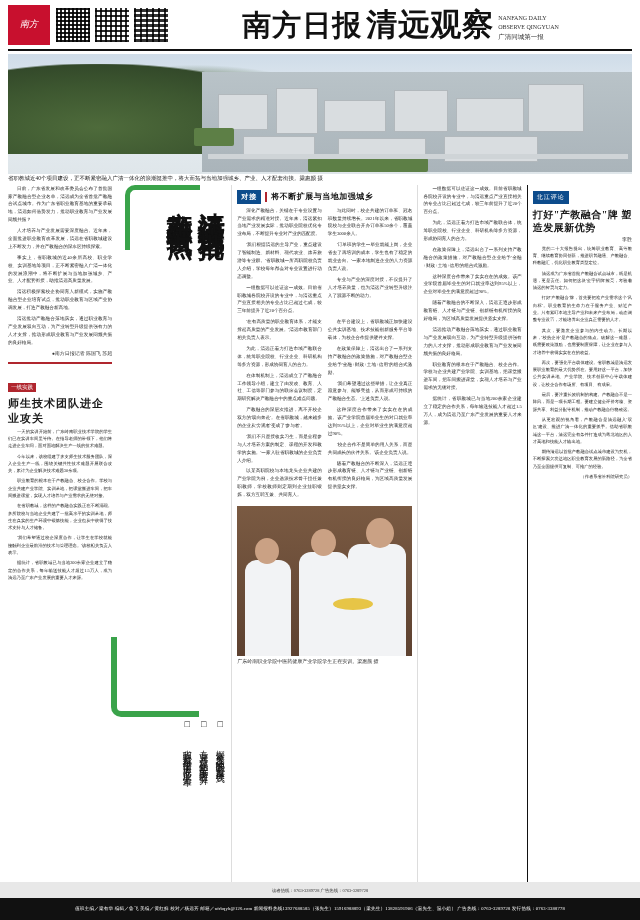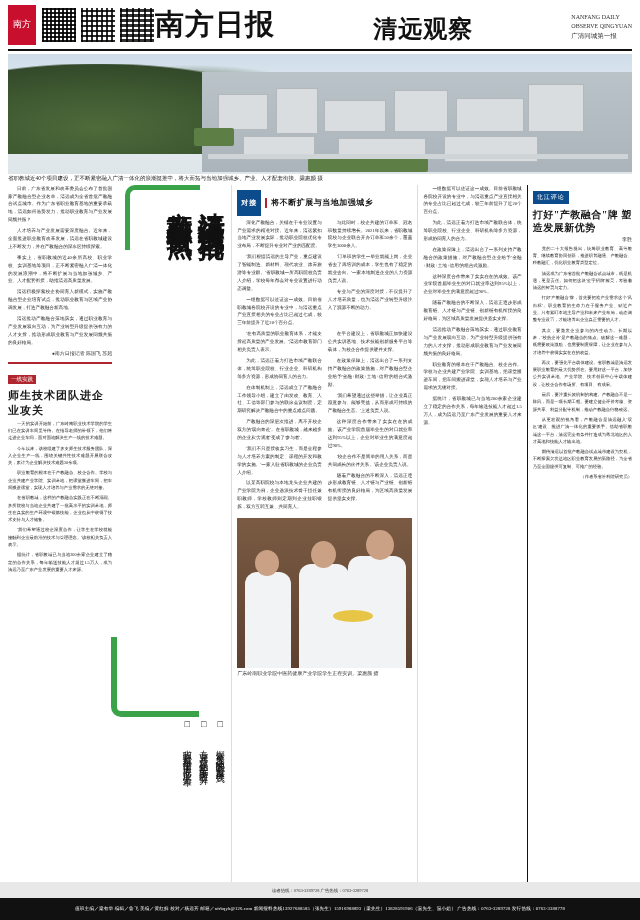--- a/index.html
+++ b/index.html
@@ -8,36 +8,36 @@
     background:#ffffff;
     font-family:"Liberation Serif", serif;
     color:#1a1a1a;
     overflow:hidden;
     position:relative;
   }
   .page{width:640px;height:920px;position:relative;overflow:hidden;}
 
   
   .masthead{height:48px;display:flex;align-items:center;padding:2px 8px 0 8px;box-sizing:border-box;}
-  .logo-box{width:28px;height:40px;background:#c8102e;color:#fff;display:flex;align-items:center;justify-content:center;
-    font-size:9px;line-height:1.05;text-align:center;font-family:"Liberation Serif",serif;}
+  .logo-box{width:42px;height:40px;background:#c8102e;color:#fff;display:flex;align-items:center;justify-content:center;
+    font-size:9px;line-height:1.05;text-align:center;font-family:"Liberation Serif",serif;font-style:italic;}
   .qr-group{display:flex;gap:3px;margin-left:5px;}
   .qr{width:34px;height:34px;background:
      repeating-linear-gradient(0deg,#222 0 2px,#fff 2px 4px),
      repeating-linear-gradient(90deg,#222 0 2px,transparent 2px 4px);
      background-blend-mode:multiply;border:1px solid #fff;}
   .qr.g2{background:
      repeating-linear-gradient(0deg,#2d2d2d 0 2px,#fff 2px 5px),
      repeating-linear-gradient(90deg,#2d2d2d 0 2px,transparent 2px 5px);}
   .qr.g3{background:
      repeating-linear-gradient(0deg,#333 0 3px,#fff 3px 5px),
      repeating-linear-gradient(90deg,#333 0 2px,transparent 2px 6px);}
-  .title-wrap{flex:1;display:flex;align-items:flex-end;justify-content:space-between;gap:4px;}
+  .title-wrap{flex:1;display:flex;align-items:flex-end;justify-content:center;gap:4px;}
   .nf-title{font-size:29px;font-weight:bold;letter-spacing:1px;color:#111;font-family:"Liberation Serif",serif;}
-  .qy-title{font-size:24px;font-weight:bold;letter-spacing:1px;color:#111;font-family:"Liberation Serif",serif;}
+  .qy-title{font-size:31px;font-weight:bold;letter-spacing:1px;color:#111;font-family:"Liberation Serif",serif;}
   .en-block{font-size:6px;line-height:1.5;color:#333;padding-bottom:4px;}
   .en-block .cn{font-size:6.5px;}
   .issue{width:58px;text-align:right;padding-bottom:2px;}
   .issue .big{font-size:17px;font-weight:bold;letter-spacing:-1px;}
   .issue .small{font-size:5px;line-height:1.5;color:#333;}
   .rule{height:2px;background:#111;margin:1px 8px 0 8px;}
 
   
   .hero{margin:3px 8px 0 8px;height:120px;position:relative;overflow:hidden;}
   .hero .sky{position:absolute;inset:0;background:linear-gradient(#cfdce8,#e7eef3 45%,#dfe6ea);}
@@ -74,28 +74,28 @@
   .vsub{font-size:26px;line-height:1.12;color:#111;}
   .bracket{position:absolute;left:-6px;bottom:-6px;width:82px;height:74px;border-left:6px solid #3aa34a;border-bottom:6px solid #3aa34a;border-bottom-left-radius:10px;}
   .bracket-top{position:absolute;left:8px;top:-6px;width:70px;height:60px;border-left:5px solid #3aa34a;border-top:5px solid #3aa34a;border-top-left-radius:10px;}
 
   .bullets{margin-top:8px;display:flex;flex-direction:row-reverse;gap:3px;}
   .bullet{writing-mode:vertical-rl;text-orientation:upright;font-size:9px;line-height:1.5;letter-spacing:2px;color:#111;}
   .bullet:before{content:"□ ";}
 
   
   .sec{display:flex;align-items:center;gap:4px;margin:5px 0 3px;}
-  .sec .tag{background:#1b5e20;color:#fff;font-size:7px;padding:8px 4px;letter-spacing:1px;font-weight:bold;}
+  .sec .tag{background:#1b5e20;color:#fff;font-size:7px;padding:2px 4px;letter-spacing:1px;font-weight:bold;}
   .sec .tag.blue{background:#0d4c8c;}
   .sec .tag.red{background:#b0262e;}
   .sec .st{font-size:8px;font-weight:bold;color:#111;letter-spacing:.5px;}
   .sec .bar{width:2px;height:10px;background:#b0262e;}
 
   
-  .lbox{border-top:2px solid #b0262e;margin-top:6px;padding-top:3px;}
+  .lbox{border-top:2px solid #b0262e;margin-top:6px;padding-top:11px;}
   .lbox .lab{display:inline-block;background:#b0262e;color:#fff;font-size:5.5px;padding:1px 3px;}
   .lbox h3{font-size:11px;margin:3px 0 2px;font-weight:bold;letter-spacing:1px;}
 
   
   .rbox-head{background:#0d4c8c;color:#fff;font-size:6px;padding:2px 4px;display:inline-block;letter-spacing:1px;}
   .rbox h3{font-size:10px;line-height:1.3;margin:4px 0 2px;font-weight:bold;letter-spacing:.5px;}
   .rbox .auth{font-size:5px;text-align:right;color:#333;margin-bottom:3px;}
 
   
   .photo2{margin:4px 0 0 0;height:150px;position:relative;overflow:hidden;background:#6b4a37;}

